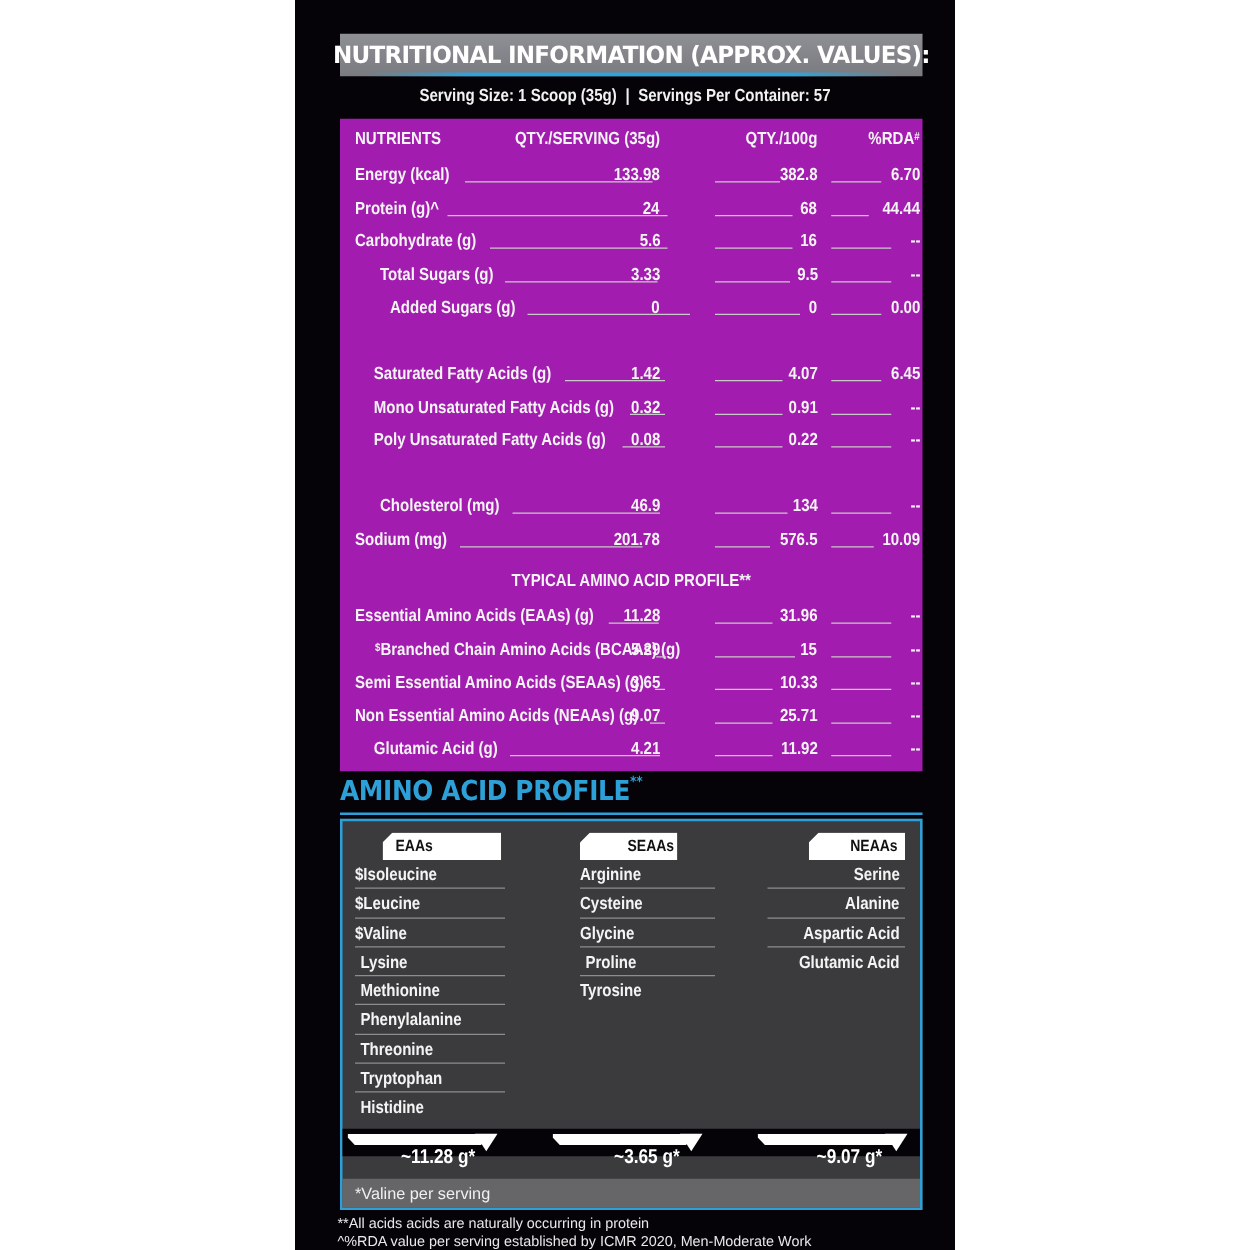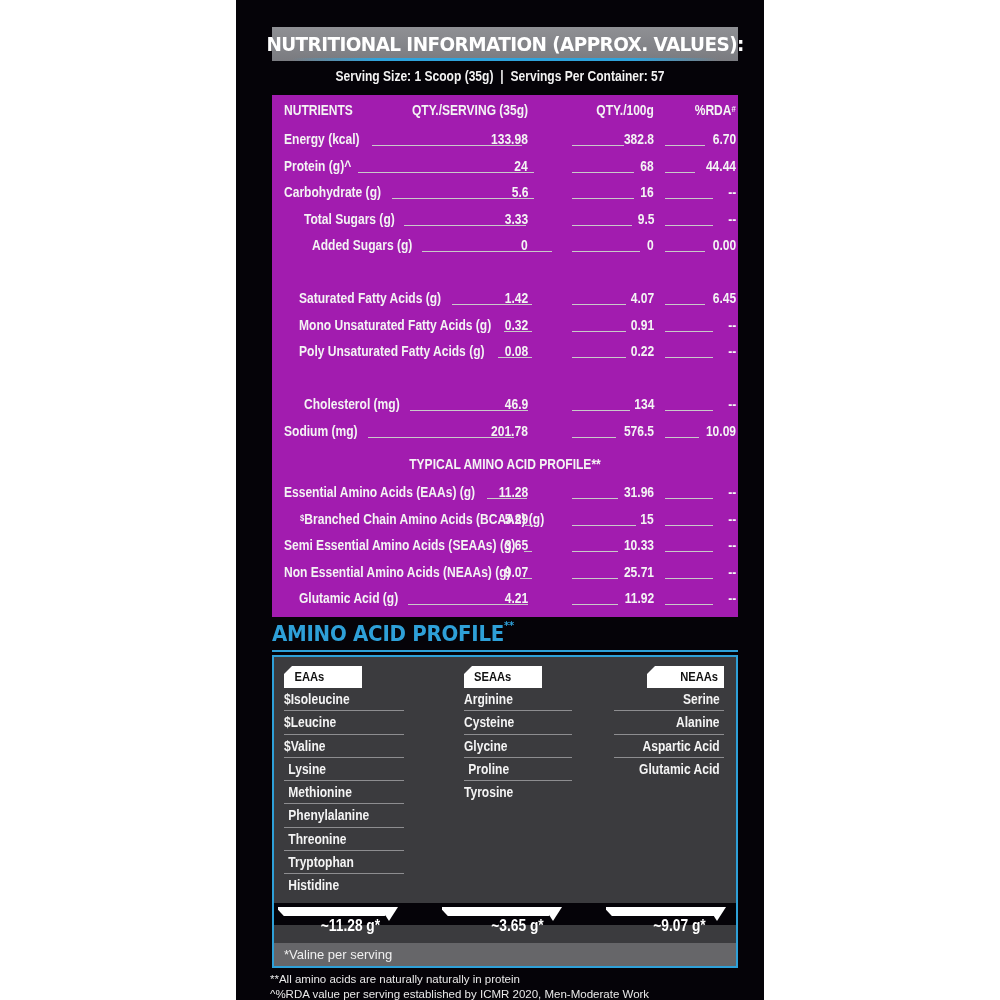--- a/index.html
+++ b/index.html
@@ -82,24 +82,24 @@
     clip-path: polygon(8px 0, 100% 0, 100% 100%, 0 100%, 0 8px);
   }
   .tag span { display: inline-block; transform: scaleX(0.86); }
   .acid {
     height: 23.3px; line-height: 22px; font-weight: bold; font-size: 14px; color: #f4f4f4;
     border-bottom: 1px solid #8d8d90; white-space: nowrap;
   }
   .acid span { display: inline-block; transform: scaleX(0.86); }
   .acid.last { border-bottom: none; }
   .col-eaa { left: 10px; width: 120px; }
-  .col-eaa .tag { width: 78px; padding-left: 8px; }
+  .col-eaa .tag { width: 95px; padding-left: 8px; margin-left: 22px; }
   .col-eaa .acid span { transform-origin: left center; }
   .col-seaa { left: 190px; width: 108px; }
-  .col-seaa .tag { width: 78px; padding-left: 7px; }
+  .col-seaa .tag { width: 78px; padding-left: 7px; text-align: right; }
   .col-seaa .acid span { transform-origin: left center; }
   .col-neaa { left: 340px; width: 110px; text-align: right; }
   .col-neaa .tag { width: 77px; margin-left: auto; padding-right: 6px; text-align: right; }
   .col-neaa .tag span, .col-neaa .acid span { transform-origin: right center; }
   .col-neaa .acid { padding-right: 4px; }
   .acid.indent span { padding-left: 5px; }
 
   .values-band {
     position: absolute; left: 0; top: 246px; width: 462px; height: 22px; background: #050308;
   }
@@ -333,16 +333,16 @@
 
       <div class="banner" style="left:332px;width:118px"></div>
       <div class="banner-tip" style="left:434px"></div>
       <div class="band-val" style="left:375px">~9.07 g*</div>
     </div>
 
     <div class="per-serving">*Valine per serving</div>
   </div>
 
   <div class="footnotes">
-    <div>**All amino acids are naturally naturally in protein</div>
+    <div>**All acids acids are naturally occurring in protein</div>
     <div>^%RDA value per serving established by ICMR 2020, Men-Moderate Work</div>
   </div>
 </div>
 
 </body></html>

